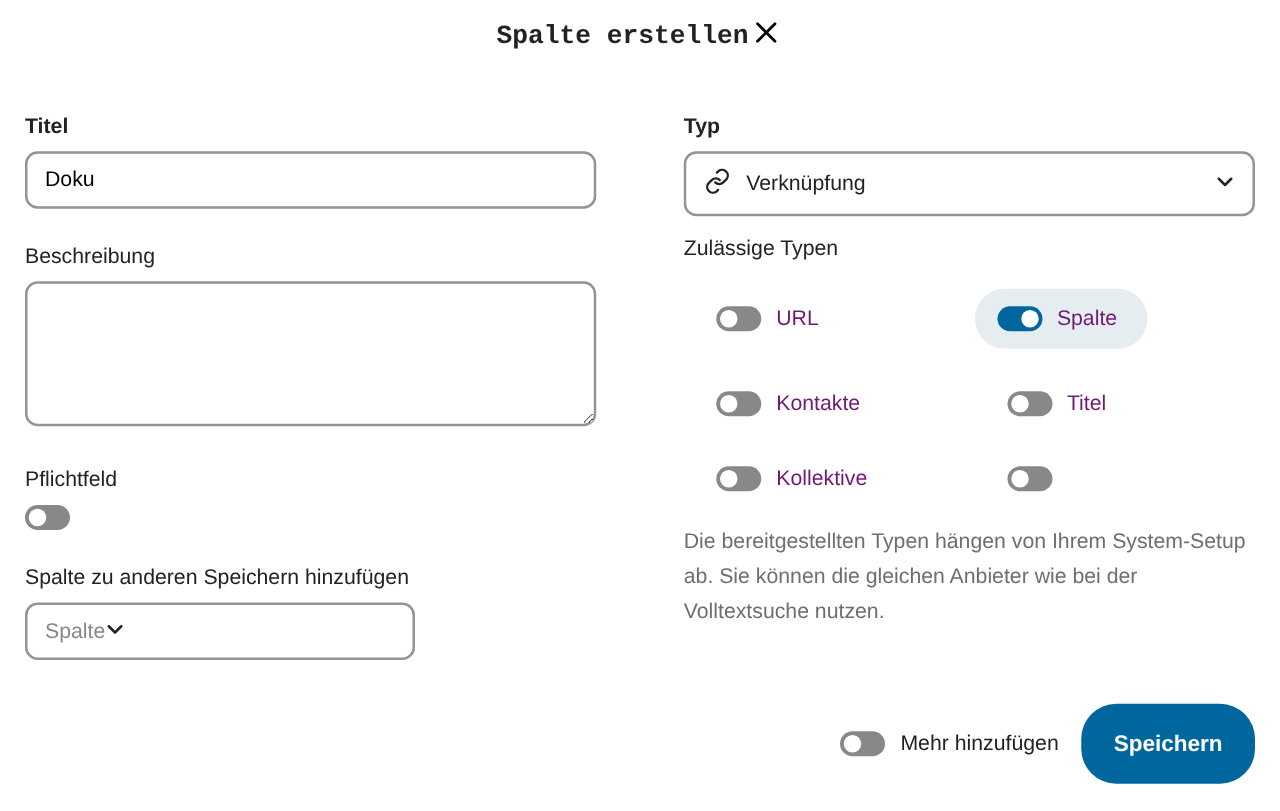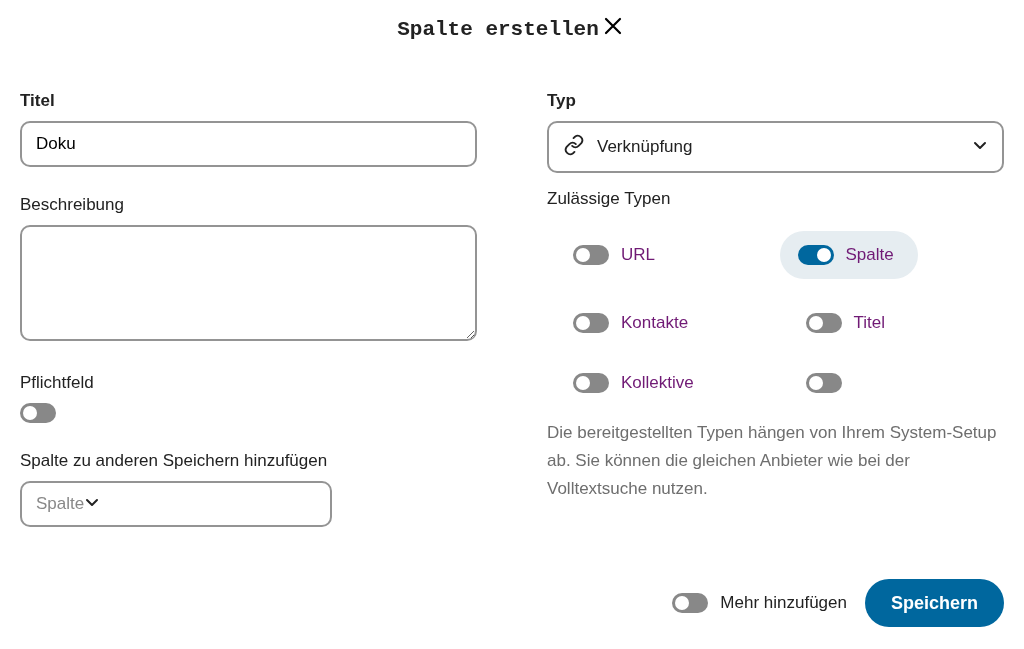--- a/index.html
+++ b/index.html
@@ -171,21 +171,21 @@
     display: flex;
     align-items: center;
     gap: 12px;
     font-size: 17px;
     color: #222;
   }
   .primary-btn {
     background: #00679e;
     color: #fff;
     border: none;
-    height: 48px;
+    height: 64px;
     padding: 0 26px;
     font-size: 18px;
     font-weight: 700;
     border-radius: 28px;
     cursor: pointer;
   }
 </style>
 </head>
 <body>
 

